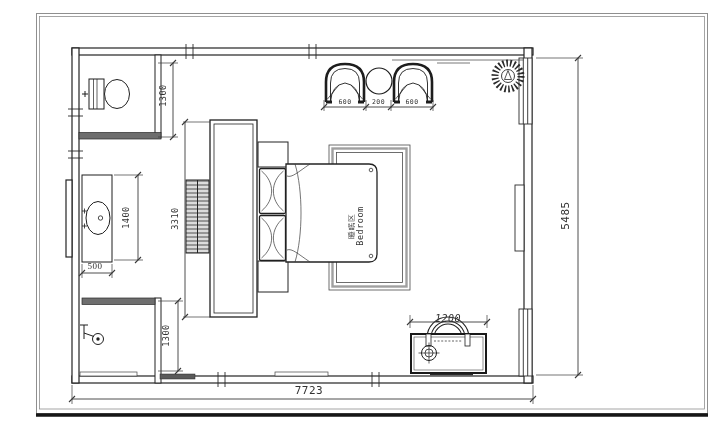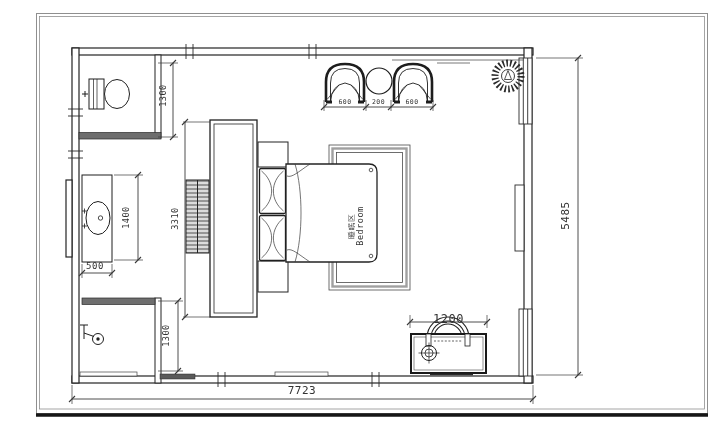--- a/index.html
+++ b/index.html
@@ -167,28 +167,28 @@
     <path stroke-width="1.1" d="M170,66 L176,60 M170,140 L176,134 M135,178 L141,172 M135,263 L141,257
       M79,276 L85,270 M109,276 L115,270 M175,304 L181,298 M175,374 L181,368
       M182,125 L188,119 M182,320 L188,314 M321,110 L327,104 M363,110 L369,104 M388,110 L394,104
       M430,110 L436,104 M407,325 L413,319 M484,325 L490,319 M69,402 L75,396 M530,402 L536,396
       M575,61 L581,55 M575,378 L581,372"></path>
   </g>
 </svg>
 
 <div class="lbl rot" style="left:142px;top:90px;width:44px;height:11px;font-size:8.5px;">1300</div>
 <div class="lbl rot" style="left:105px;top:212px;width:44px;height:11px;font-size:8.5px;">1400</div>
-<div class="lbl" style="left:80px;top:262px;width:30px;height:15px;font-size:9px;">500</div>
+<div class="lbl" style="left:80px;top:262px;width:30px;height:15px;font-size:9px;font-family:Liberation Serif, serif;">500</div>
 <div class="lbl rot" style="left:145px;top:330px;width:44px;height:11px;font-size:8.5px;">1300</div>
 <div class="lbl rot" style="left:154px;top:213px;width:44px;height:11px;font-size:8.5px;">3310</div>
 <div class="lbl" style="left:330px;top:99px;width:30px;height:7px;font-size:6.5px;">600</div>
 <div class="lbl" style="left:364px;top:99px;width:29px;height:7px;font-size:6.5px;">200</div>
 <div class="lbl" style="left:397px;top:99px;width:30px;height:7px;font-size:6.5px;">600</div>
-<div class="lbl" style="left:433px;top:313px;width:30px;height:7px;font-size:12px;">1200</div>
-<div class="lbl" style="left:267px;top:385px;width:70px;height:13px;font-size:11px;">7723</div>
+<div class="lbl" style="left:433px;top:313px;width:30px;height:7px;font-size:10px;font-style:italic;">1200</div>
+<div class="lbl" style="left:274px;top:385px;width:70px;height:13px;font-size:11px;">7723</div>
 <div class="lbl rot" style="left:531px;top:209px;width:70px;height:13px;font-size:11px;">5485</div>
 
 <div class="lbl rot" style="left:320px;top:214px;width:80px;height:24px;">
   <div class="cn">睡眠区</div>
   <div class="en">Bedroom</div>
 </div>
 
 </div>
 
 </body></html>

